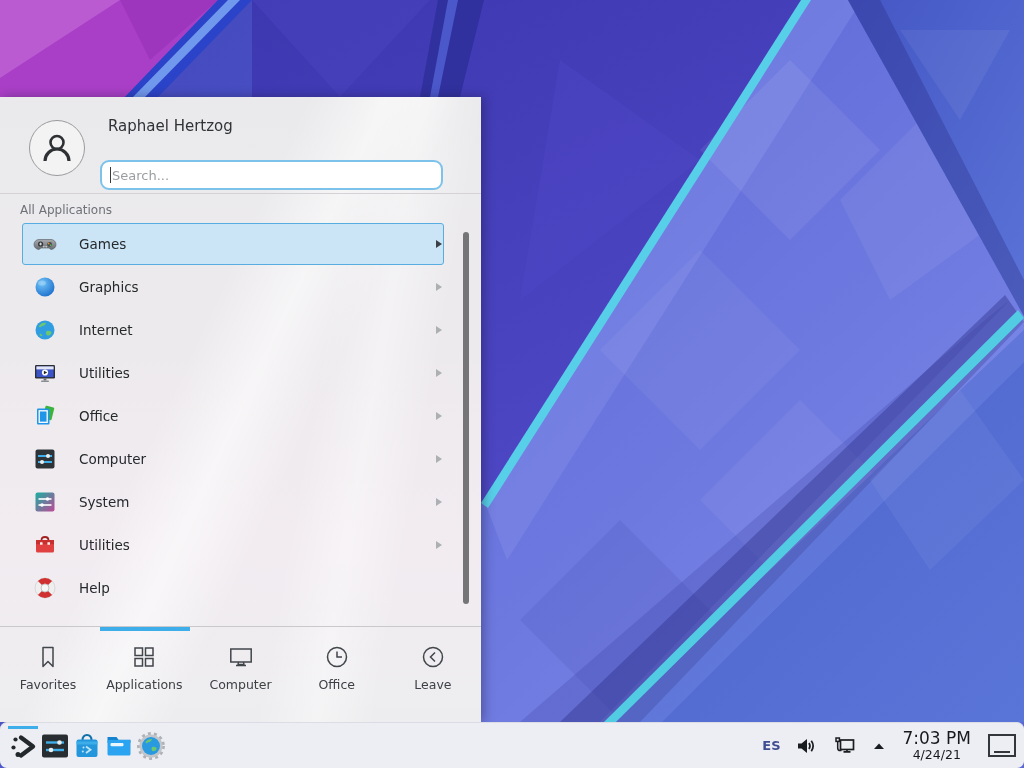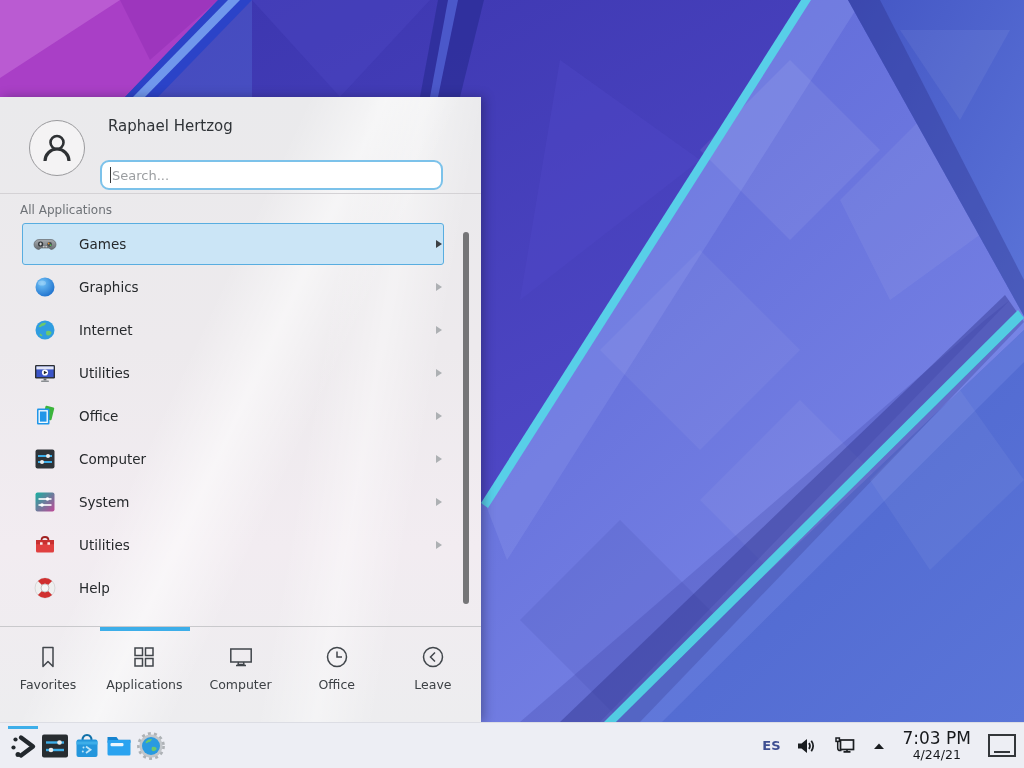--- a/index.html
+++ b/index.html
@@ -37,21 +37,21 @@
   .rarrow{margin-left:auto;display:flex;align-items:center;}
   .scrollbar{position:absolute;right:12px;top:10px;width:6px;height:372px;border-radius:3px;background:#757577;}
 
   .tab-bar{position:absolute;left:0;right:0;bottom:0;height:95px;border-top:1px solid #c9c9cc;display:flex;}
   .tab-indicator{position:absolute;left:100px;top:0;width:90px;height:4px;background:#3daee9;}
   .tab{flex:1;display:flex;flex-direction:column;align-items:center;padding-top:17px;gap:7px;}
   .tab-label{font-size:12.5px;color:#3d4145;}
 
   
   .panel{position:absolute;left:0;right:0;bottom:0;height:46px;background:#edeef4;
-    border-top:1px solid #dcdde4;display:flex;align-items:center;padding:0 8px 0 7px;box-sizing:border-box;}
+    border-top:1px solid #dcdde4;display:flex;align-items:center;padding:0 8px 0 7px;box-sizing:border-box;border-radius:7px;}
   .launcher{position:relative;width:32px;height:40px;display:flex;align-items:center;justify-content:center;}
   .active-line{position:absolute;top:0;left:1px;width:30px;height:3px;background:#3daee9;}
   .tray{margin-left:auto;display:flex;align-items:center;gap:13px;}
   .kbd-layout{font-size:13px;font-weight:bold;color:#3e4e91;}
   .clock{text-align:center;color:#17191c;line-height:1.05;padding:0 2px;}
   .clock-time{font-size:17px;}
   .clock-date{font-size:12.5px;}
   .show-desktop{position:relative;width:24px;height:19px;border:2px solid #33363a;margin-left:2px;background:transparent;}
   .show-desktop .sd-inner{position:absolute;left:4px;right:4px;bottom:2px;height:2px;background:#33363a;}
 </style>

